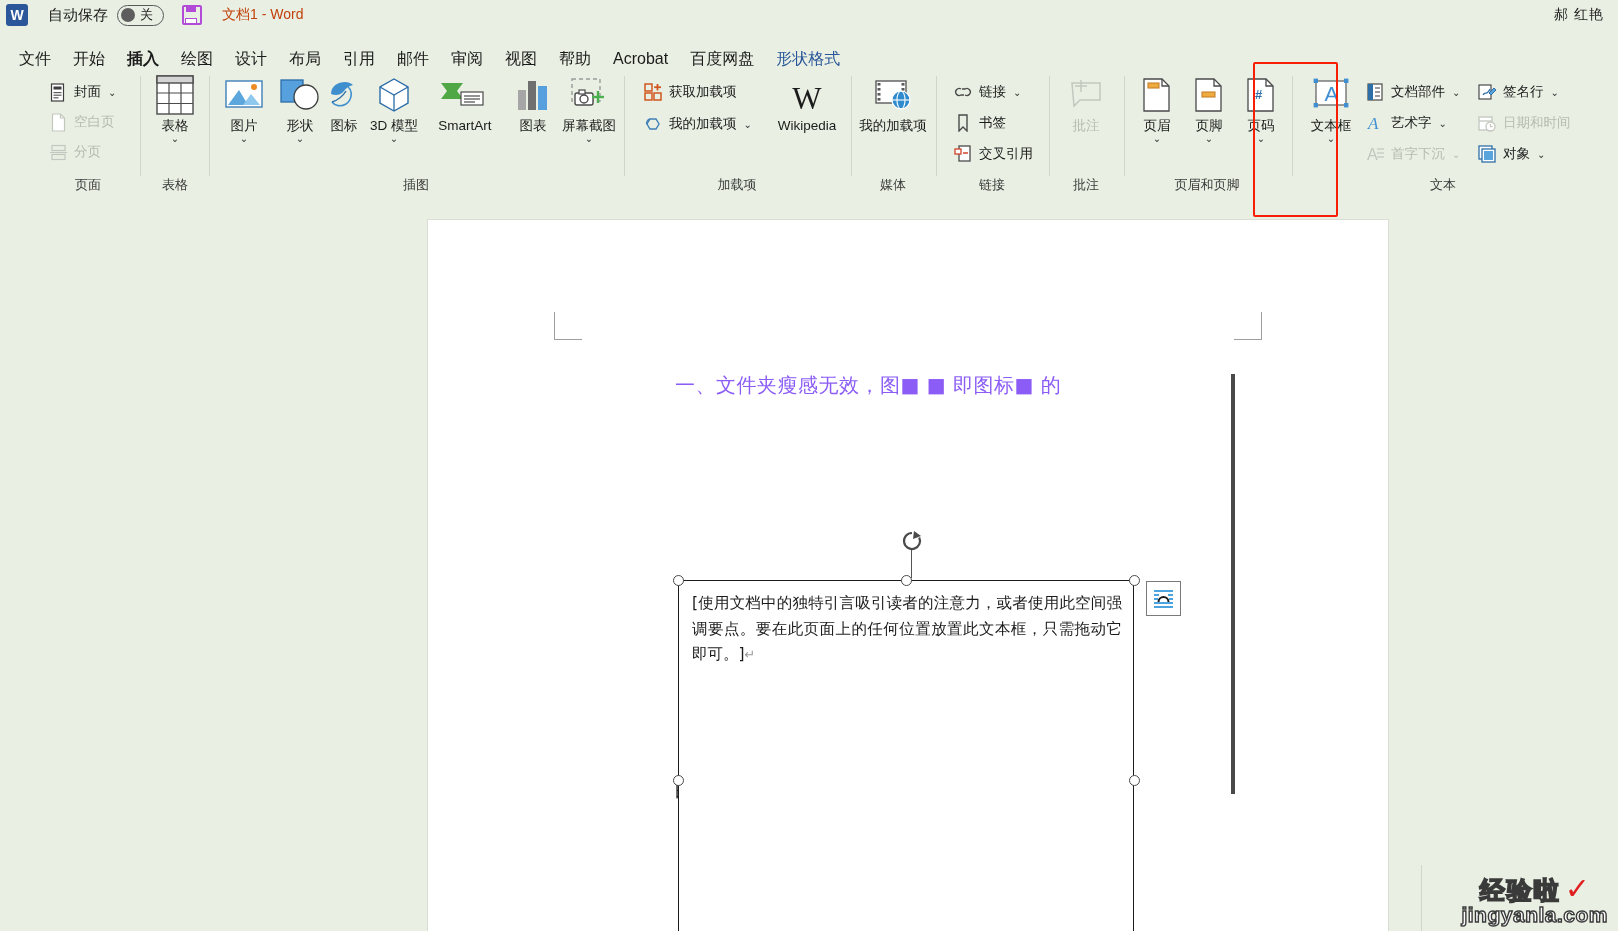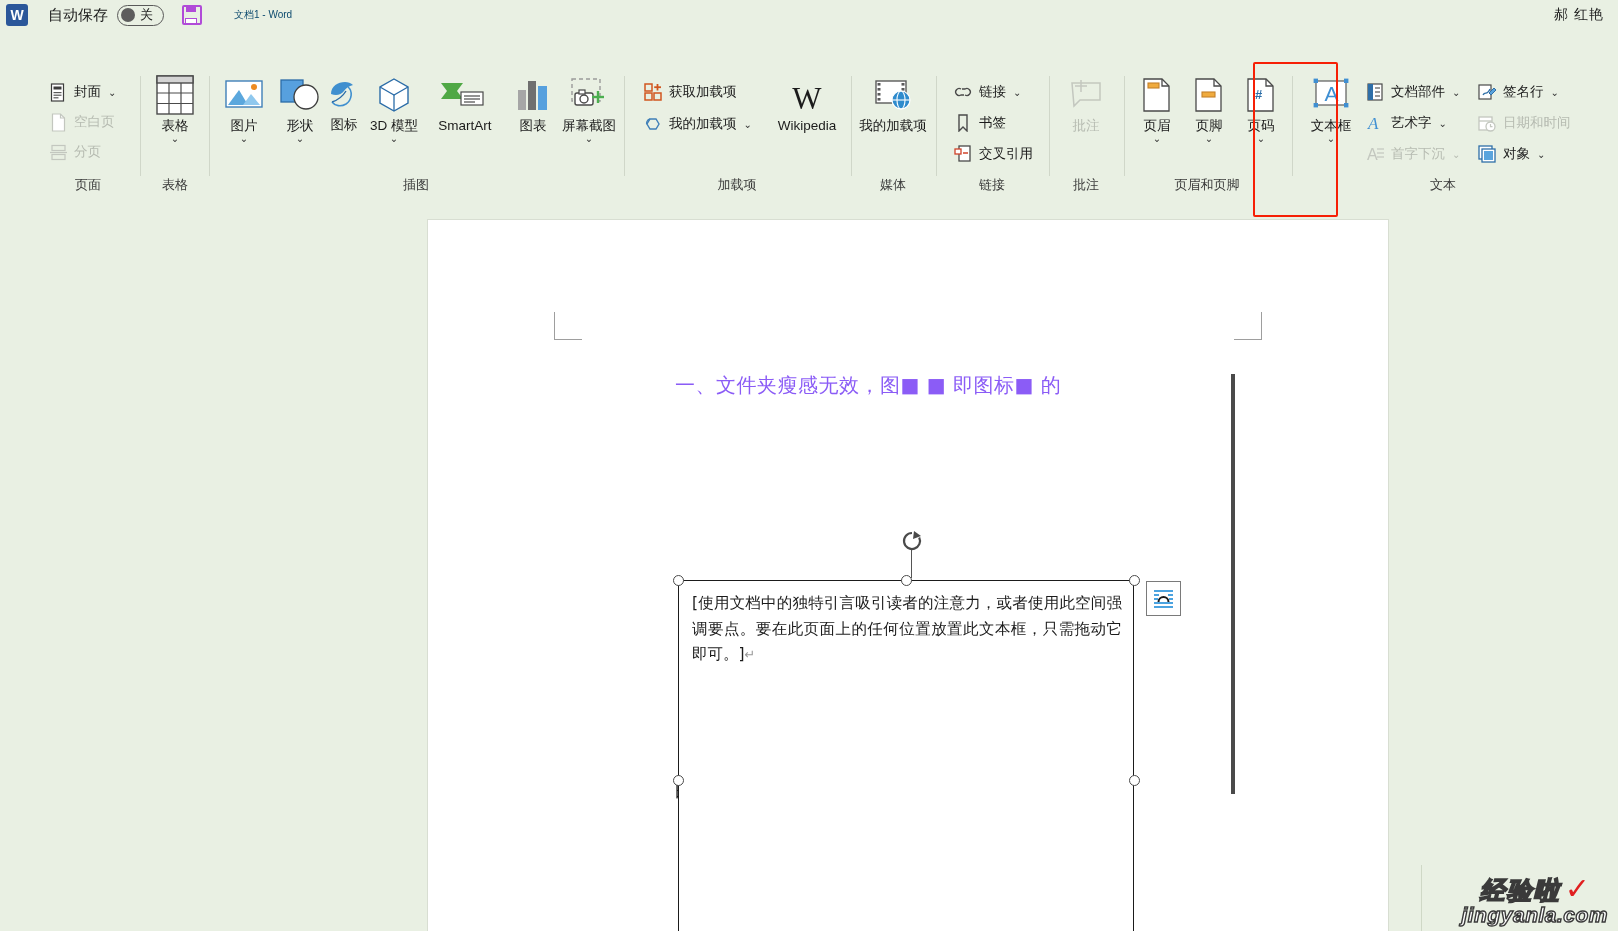--- a/index.html
+++ b/index.html
@@ -26,21 +26,21 @@
     margin-left:9px;width:47px;height:21px;border-radius:11px;
     border:1.3px solid #595959;background:transparent;
     display:flex;align-items:center;position:relative;cursor:pointer;
   }
   .toggle .knob{ width:14px;height:14px;border-radius:50%;background:#5d5d5d;margin-left:3px; }
   .toggle .tlabel{ font-size:13px;color:#1b1b1b;margin-left:5px; }
   .saveicon{ margin-left:18px;width:20px;height:20px;position:relative; }
   .saveicon .sq{ position:absolute;inset:0;border:2px solid #b14bd8;border-radius:2px;}
   .saveicon .top{ position:absolute;left:4px;top:1px;width:10px;height:6px;background:#b14bd8;}
   .saveicon .bot{ position:absolute;left:3px;bottom:1px;width:12px;height:6px;border:1.5px solid #b14bd8;background:#fff;}
-  .doctitle{ margin-left:32px;font-size:10px;color:#0c4a6e; }
+  .doctitle{ margin-left:20px;font-size:14px;color:#c2410c; }
   .searchbox{
     position:absolute;left:678px;top:1px;width:498px;height:27px;
     background:#f7f9f5;border:1px solid #dfe4da;border-radius:4px;
     display:flex;align-items:center;cursor:text;
   }
   .searchbox .sicon{ margin-left:12px;width:15px;height:15px;position:relative;opacity:.62; }
   .searchbox .sicon .ring{ position:absolute;left:0;top:0;width:11px;height:11px;border:1.5px solid #4a4a4a;border-radius:50%; }
   .searchbox .sicon .hdl{ position:absolute;left:9px;top:9px;width:6px;height:1.5px;background:#4a4a4a;transform:rotate(45deg);transform-origin:left center;}
   .searchbox .sph{ margin-left:11px;font-size:14px;color:#5d5d5d; }
   .username{ position:absolute;right:14px;top:6px;font-size:14px;color:#1b1b1b; letter-spacing:1px;}
@@ -146,21 +146,21 @@
     position:absolute;left:901px;top:324px;width:22px;height:22px;z-index:12;cursor:pointer;
   }
   .rotstem{ position:absolute;left:911px;top:344px;width:1.3px;height:28px;background:#555;z-index:11; }
   .layoutbtn{
     position:absolute;left:1146px;top:375px;width:35px;height:35px;
     background:#fff;border:1px solid #7a7a7a;display:flex;align-items:center;
     justify-content:center;z-index:14;cursor:pointer;
   }
 
   
-  .wm{ position:absolute;right:10px;bottom:4px;text-align:center;user-select:none;font-style:italic; }
+  .wm{ position:absolute;right:10px;bottom:4px;text-align:center;user-select:none; }
   .wm .l1{
     font-size:25px;font-weight:bold;color:#fff;letter-spacing:2px;
     -webkit-text-stroke:1.6px #3a3a3a; display:inline-block;
   }
   .wm .chk{ color:#e02020;font-size:30px;font-weight:bold;margin-left:4px;-webkit-text-stroke:0; }
   .wm .l2{
     font-size:21px;font-weight:bold;color:#fff;letter-spacing:.5px;
     -webkit-text-stroke:1.4px #3a3a3a;margin-top:-4px;
   }
   .wmline{ position:absolute;right:196px;bottom:0;width:1px;height:66px;background:#cfd8c6; }
@@ -179,20 +179,36 @@
     </div>
     <div class="saveicon">
       <div class="sq"></div>
         <div class="top"></div>
         <div class="bot"></div>
     </div>
     <div class="doctitle">文档1  -  Word</div>
     <div class="username">郝 红艳</div>
   </div>
 
+  <div class="tabbar">
+    <div class="tab">文件</div>
+    <div class="tab">开始</div>
+    <div class="tab active">插入</div>
+    <div class="tab">绘图</div>
+    <div class="tab">设计</div>
+    <div class="tab">布局</div>
+    <div class="tab">引用</div>
+    <div class="tab">邮件</div>
+    <div class="tab">审阅</div>
+    <div class="tab">视图</div>
+    <div class="tab">帮助</div>
+    <div class="tab">Acrobat</div>
+    <div class="tab">百度网盘</div>
+    <div class="tab ctx">形状格式</div>
+  </div>
 
   <div class="ribbon">
 
     <div class="rgroup" style="left:0;width:104px;">
       <div class="smbtn" style="left:12px;top:12px;">
         <span class="ic">
           <svg width="17" height="19" viewBox="0 0 17 19">
               <rect x="1.5" y="1" width="12" height="17" fill="#fff" stroke="#3c3c3c" stroke-width="1.2"></rect>
               <rect x="3.5" y="3.5" width="8" height="3" fill="#3c3c3c"></rect>
               <rect x="3.5" y="9" width="8" height="1.2" fill="#5a5a5a"></rect>
@@ -261,21 +277,21 @@
       <div class="bigbtn" style="left:62px;">
         <span class="ic">
           <svg width="42" height="34" viewBox="0 0 42 34">
               <rect x="2" y="2" width="22" height="22" fill="#57a0de" stroke="#2b6ca8" stroke-width="1.3"></rect>
               <circle cx="27" cy="19" r="12" fill="#fff" stroke="#3c3c3c" stroke-width="1.3"></circle>
             </svg>
         </span>
         <span class="lb">形状</span>
         <span class="cv">⌄</span>
       </div>
-      <div class="bigbtn" style="left:115px;width:38px;font-family:Liberation Mono, monospace;">
+      <div class="bigbtn" style="left:115px;width:38px;">
         <span class="ic">
           <svg width="36" height="34" viewBox="0 0 36 34">
               <path d="M5 16c0-8 7-12 14-12 3 0 6 1 8 3-4 1-7 3-9 6-3 4-8 5-13 3z" fill="#3f8fcf"></path>
               <path d="M22 9c5 4 4 13-2 17-5 3-11 2-14-2" fill="none" stroke="#3f8fcf" stroke-width="1.6"></path>
               <path d="M20 13c-3 5-8 9-14 11" fill="none" stroke="#2b6ca8" stroke-width="1.4"></path>
             </svg>
         </span>
         <span class="lb">图标</span>
       </div>
       <div class="bigbtn" style="left:160px;width:48px;">

